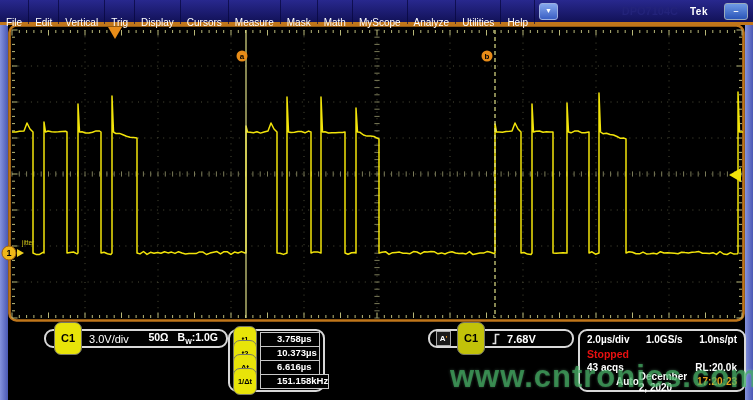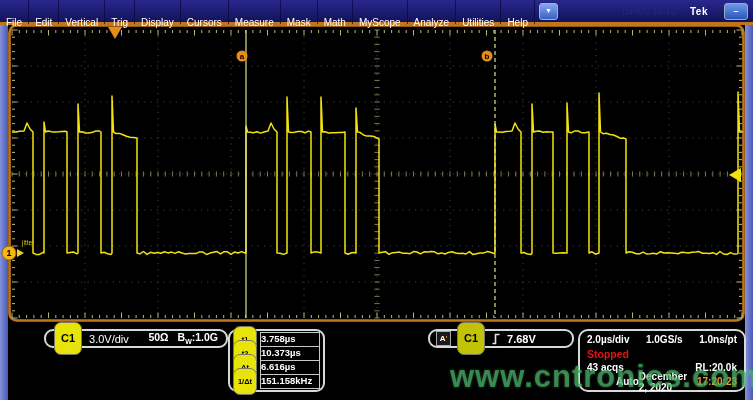--- a/index.html
+++ b/index.html
@@ -38,31 +38,31 @@
          text-align:center;}
   #ch-box{left:44px;top:329px;width:184px;height:19px;display:flex;align-items:center;padding:0 8px;gap:7px;}
   #ch-box .scale{font-size:11px;font-weight:normal;}
   #ch-right{margin-left:auto;display:flex;gap:9px;font-size:10.5px;font-weight:bold;}
   sub.bw{font-size:7px;}
 
   #cur-box{left:228px;top:329px;width:97px;height:63px;padding:2px 3px;display:flex;flex-direction:column;justify-content:space-between;}
   .cur-row{display:flex;align-items:center;height:13px;}
   .cur-row .badge{width:16px;padding:7px 3px;font-size:7.5px;flex:none;margin-right:3px;}
   .cur-val{flex:1;border:1px solid #c8c8c8;height:13px;line-height:12px;font-size:9.5px;
-           font-weight:bold;padding-left:0;background:#000;}
+           font-weight:bold;padding-left:16px;background:#000;}
 
   #trig-box{left:428px;top:329px;width:146px;height:19px;display:flex;align-items:center;gap:6px;padding:0 6px;}
   #trig-src{width:13px;height:13px;border:1px solid #aaa;background:#1a1a1a;font-size:8px;font-weight:bold;
             display:flex;align-items:center;justify-content:center;flex:none;}
   #trig-src .mark{color:#e89018;}
   #trig-box .badge{background:#c2c209;}
   #trig-level{font-size:11px;font-weight:bold;}
 
   #horiz-box{left:578px;top:329px;width:168px;height:63px;padding:2px 7px;display:flex;
-             flex-direction:column;justify-content:space-between;font-size:10px;font-weight:bold;border-radius:10px;}
+             flex-direction:column;justify-content:space-between;font-size:10px;font-weight:bold;}
   .hrow{display:flex;justify-content:space-between;align-items:center;height:13px;}
   #stopped{color:#e81010;font-size:10.5px;}
   #clock{color:#e8a018;margin-left:auto;}
   #acqdate{margin-right:0;padding-left:29px;}
 
   
   #watermark{position:absolute;left:450px;top:359px;z-index:5;font-size:31px;font-weight:bold;
              letter-spacing:1px;color:rgba(65,170,95,.72);text-shadow:0 0 3px rgba(170,255,200,.28);
              white-space:nowrap;}
 </style>

